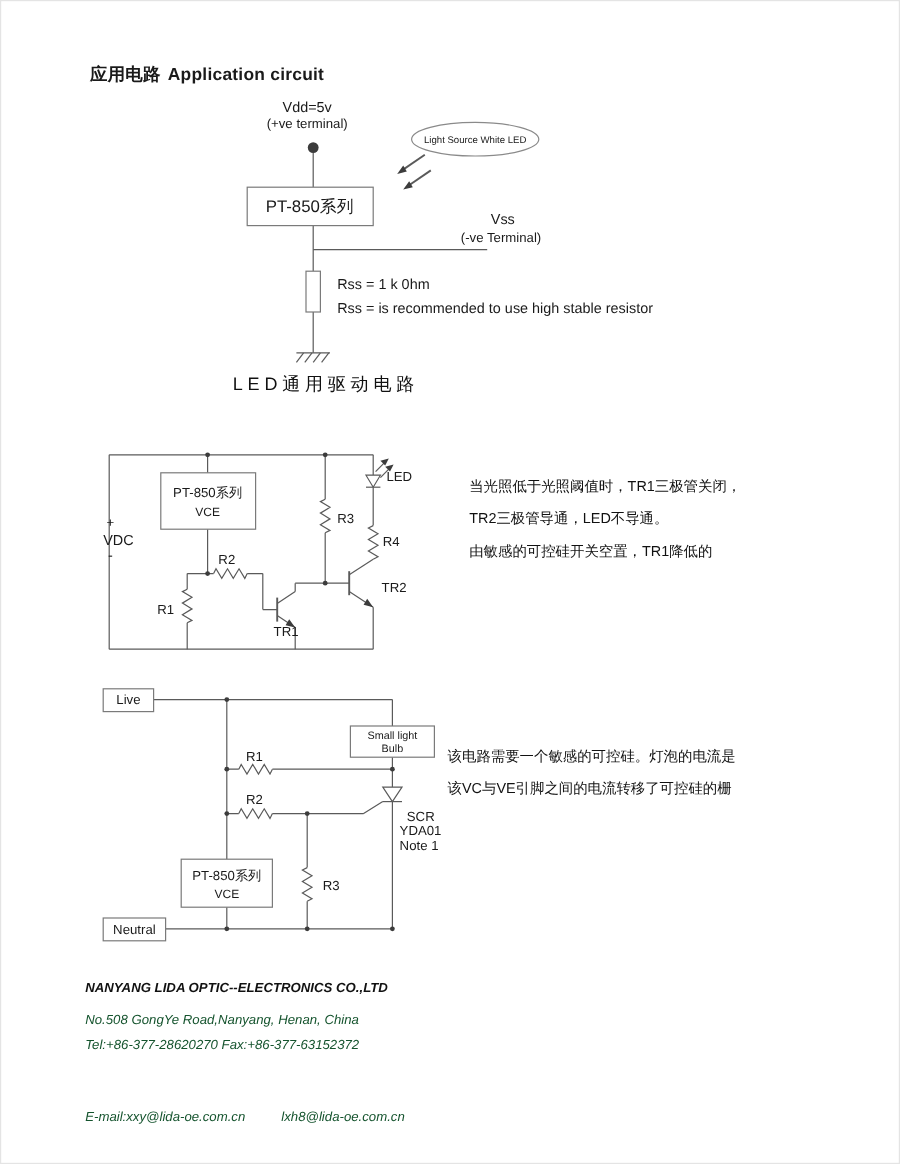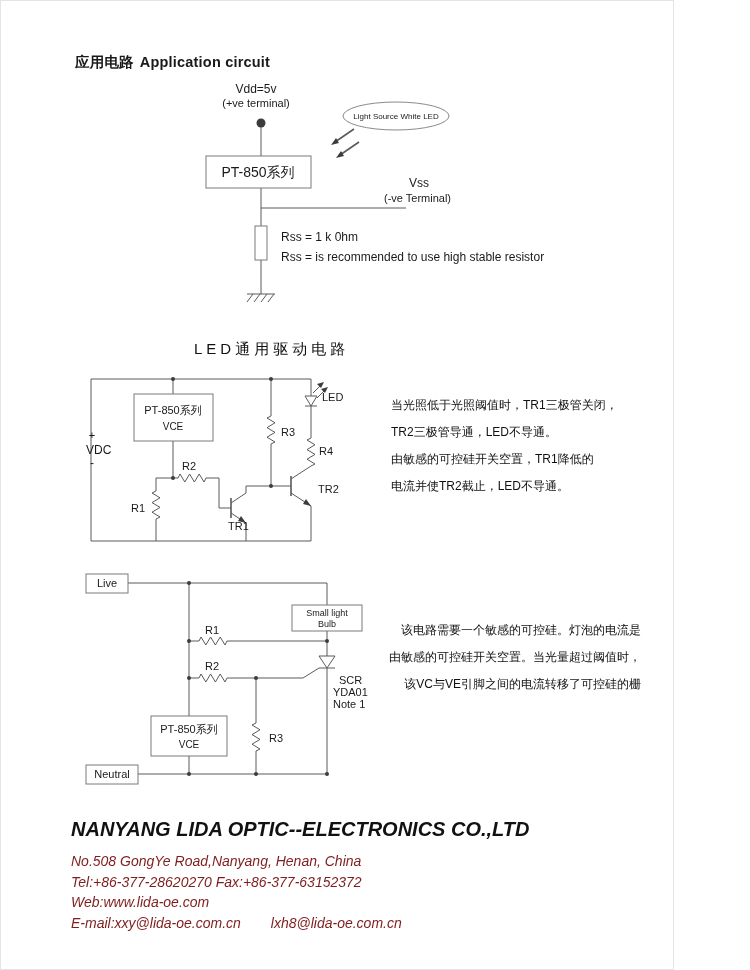--- a/index.html
+++ b/index.html
@@ -1,30 +1,30 @@
 <!DOCTYPE html>
 <html><head>
 <meta charset="utf-8">
 <style>
   * { margin:0; padding:0; box-sizing:border-box; }
   html,body { width:750px; height:970px; background:#ffffff;
     font-family:"Liberation Sans","DejaVu Sans",sans-serif; color:#1a1a1a; }
-  .page { position:relative; width:674px; height:970px; background:#fff;
+  .page { position:relative; width:750px; height:970px; background:#fff;
     border:1px solid #e4e4e4; overflow:hidden; }
   .abs { position:absolute; }
   .title { left:74px; top:52px; font-size:14.5px; font-weight:bold; letter-spacing:.2px; }
   .title .en { margin-left:6px; }
-  .heading2 { left:193px; top:339px; font-size:15px; letter-spacing:4px; color:#111; }
+  .heading2 { left:193px; top:310px; font-size:15px; letter-spacing:4px; color:#111; }
   .desc { font-size:12px; line-height:27px; white-space:nowrap; color:#111; }
   .desc2 { left:390px; top:391px; }
-  .desc3 { left:388px; top:616px;text-align:right; }
+  .desc3 { left:372px; top:616px; }
   .footer { left:70px; top:817px; }
-  .footer-company { font-size:20px; font-weight:bold; font-style:italic; color:#111; margin-bottom:10px; }
-  .footer-info { font-size:14px; font-style:italic; line-height:20.5px; color:#7f1d1d; }
-  .footer-info .email2 { display:inline-block; margin-left:30px; }
+  .footer-company { font-size:11px; font-weight:bold; font-style:italic; color:#111; margin-bottom:10px; }
+  .footer-info { font-size:11px; font-style:italic; line-height:20.5px; color:#14532d; }
+  .footer-info .email2 { display:inline-block; margin-left:30px;margin-top:40px; }
   svg { position:absolute; overflow:visible; }
   svg text { font-family:"Liberation Sans","DejaVu Sans",sans-serif; fill:#1a1a1a; }
   .wire { stroke:#5a5a5a; stroke-width:1; fill:none; }
   .wire2 { stroke:#5a5a5a; stroke-width:1.6; fill:none; }
   .boxline { stroke:#7a7a7a; stroke-width:1; fill:#fff; }
   .dot { fill:#3c3c3c; stroke:none; }
   .arrowhead { fill:#3c3c3c; stroke:none; }
 </style>
 </head>
 <body>
@@ -141,21 +141,20 @@
     <text x="238" y="84" font-size="11">R4</text>
     <text x="147" y="159" font-size="11">TR1</text>
     <text x="237" y="122" font-size="11">TR2</text>
     <text x="241" y="30" font-size="11">LED</text>
   </svg>
 
   <div class="abs desc desc2">
     <div>当光照低于光照阈值时，TR1三极管关闭，</div>
     <div>TR2三极管导通，LED不导通。</div>
     <div>由敏感的可控硅开关空置，TR1降低的</div>
-    <div>电流并使TR2截止，LED不导通。</div>
   </div>
 
   <svg class="abs" style="left:80px; top:565px;" width="300" height="225" viewBox="0 0 300 225">
     <g>
       <path class="wire" d="M47,17 H246 M246,17 V39"></path>
       <path class="wire" d="M108,17 V150"></path>
       <path class="wire" d="M108,75 H118 M146,75 H246"></path>
       <path class="wire" d="M246,65 V90"></path>
       <path class="wire" d="M108,112 H118 M146,112 H222 M222,112 L238,102"></path>
       <path class="wire" d="M175,112 V157 M175,185 V208"></path>
@@ -199,27 +198,25 @@
     <text x="131" y="68" font-size="11" text-anchor="middle">R1</text>
     <text x="131" y="104" font-size="11" text-anchor="middle">R2</text>
     <text x="188" y="176" font-size="11">R3</text>
     <text x="258" y="118" font-size="11">SCR</text>
     <text x="252" y="130" font-size="11">YDA01</text>
     <text x="252" y="142" font-size="11">Note 1</text>
   </svg>
 
   <div class="abs desc desc3">
     <div>该电路需要一个敏感的可控硅。灯泡的电流是</div>
-    <div>由敏感的可控硅开关空置。当光量超过阈值时，</div>
     <div>该VC与VE引脚之间的电流转移了可控硅的栅</div>
   </div>
 
   <div class="abs footer">
     <div class="footer-company">NANYANG LIDA OPTIC--ELECTRONICS CO.,LTD</div>
     <div class="footer-info">No.508 GongYe Road,Nanyang, Henan, China</div>
     <div class="footer-info">Tel:+86-377-28620270 Fax:+86-377-63152372</div>
-    <div class="footer-info">Web:www.lida-oe.com</div>
     <div class="footer-info">
       <span>E-mail:xxy@lida-oe.com.cn</span><span class="email2">lxh8@lida-oe.com.cn</span>
     </div>
   </div>
 
 </div>
 
 </body></html>

